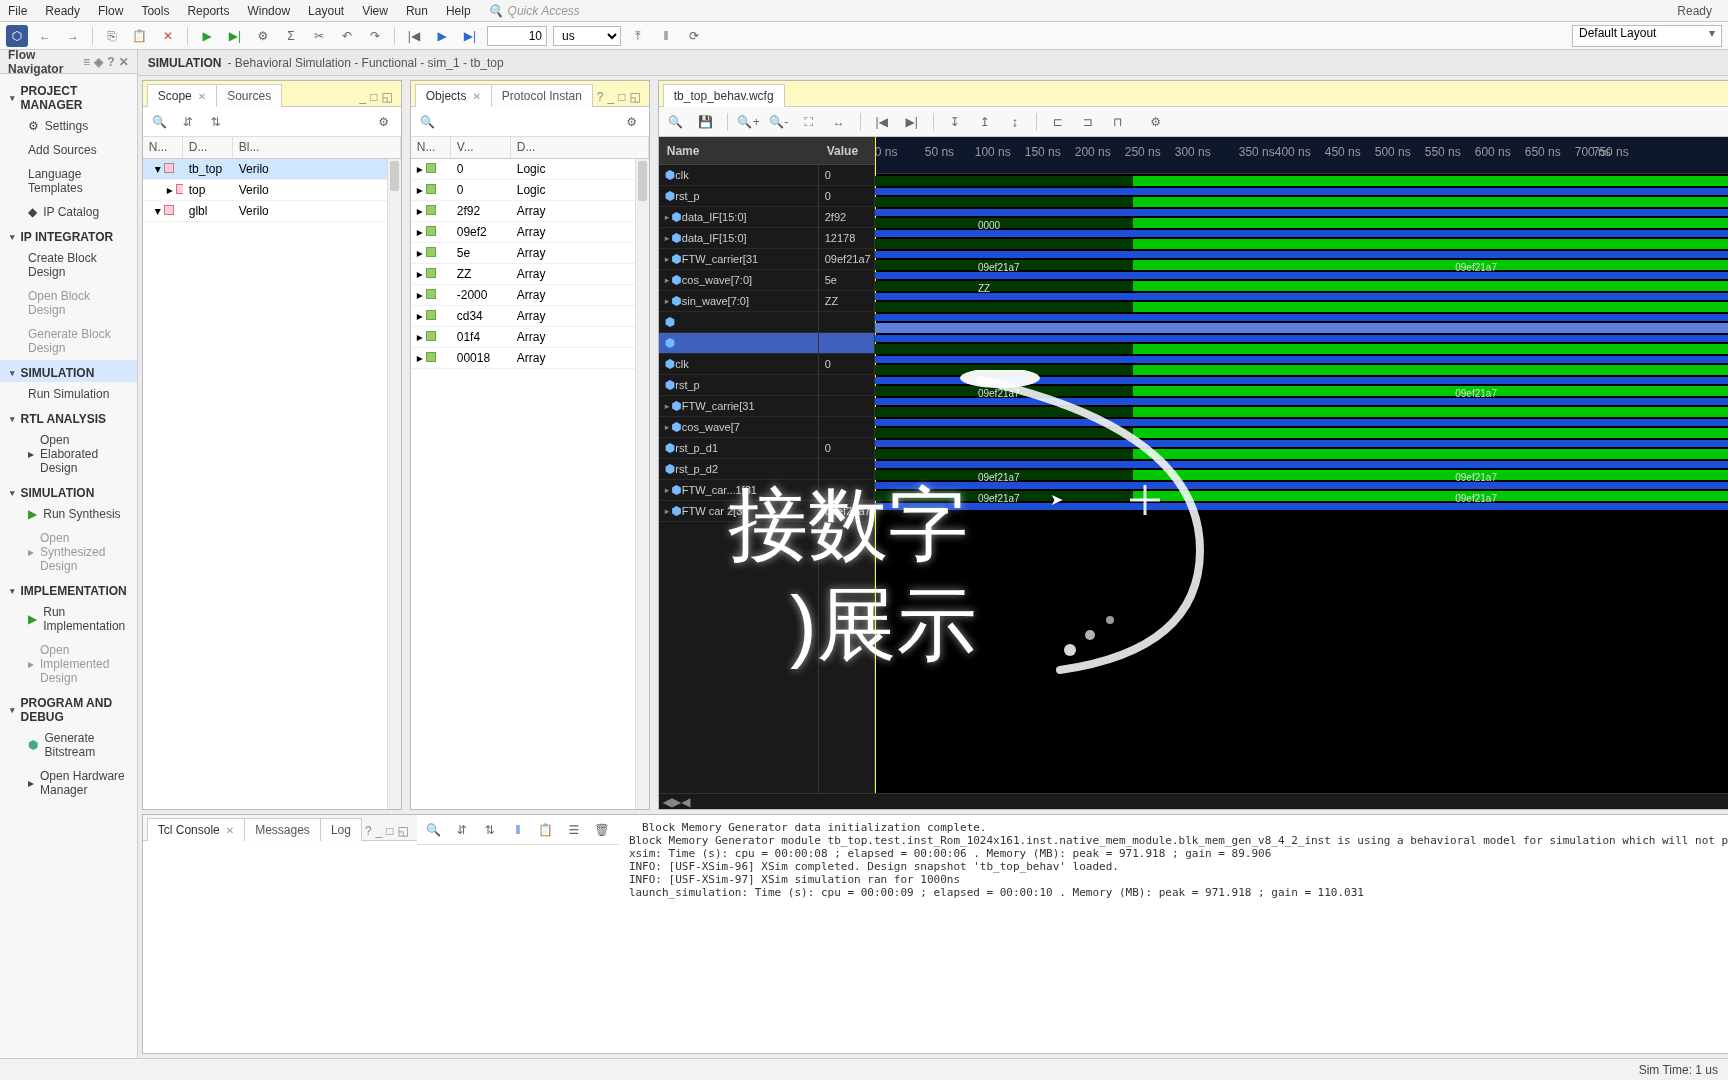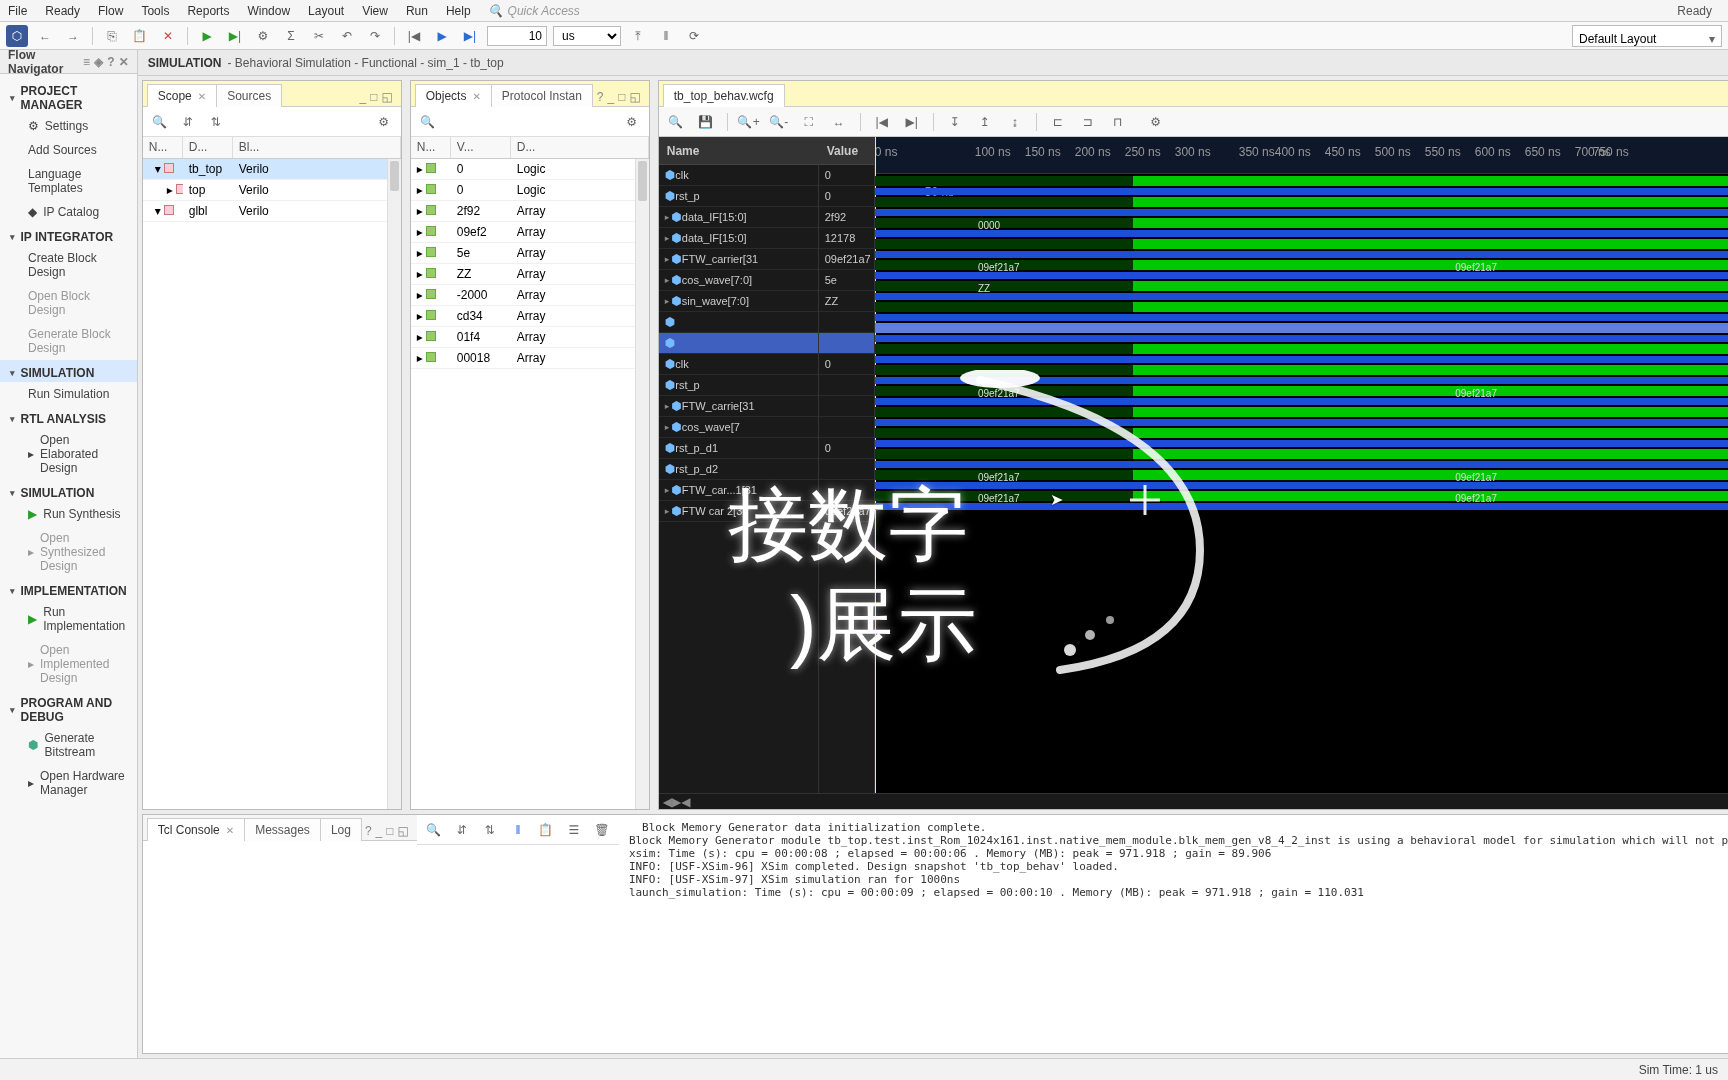--- a/index.html
+++ b/index.html
@@ -6,21 +6,21 @@
 body { background:#ececec; width:1728px; height:1080px; overflow:hidden; position:relative; }
 .menubar { height:22px; background:#f5f5f5; border-bottom:1px solid #ccc; display:flex; align-items:center; padding:0 8px; gap:18px; color:#333; }
 .menubar .spacer { flex:1; }
 .menubar .ready { color:#555; margin-right:8px; }
 .menubar .qa { color:#999; font-style:italic; display:flex; align-items:center; gap:4px; }
 .toolbar1 { height:28px; background:#f9f9f9; border-bottom:1px solid #ccc; display:flex; align-items:center; padding:0 6px; gap:6px; }
 .tbtn { width:22px; height:22px; display:flex; align-items:center; justify-content:center; color:#666; border-radius:2px; }
 .tsep { width:1px; height:18px; background:#ccc; margin:0 2px; }
 .tinput { width:60px; height:20px; border:1px solid #bbb; text-align:right; padding:0 4px; background:#fff; }
 .tselect { height:20px; border:1px solid #bbb; background:#fff; padding:0 4px; width:68px; }
-.layout-sel { margin-left:auto; height:22px; border:1px solid #bbb; background:#fff; padding:0 18px 0 6px; width:150px; position:relative; display:flex; align-items:flex-end; }
+.layout-sel { margin-left:auto; height:22px; border:1px solid #bbb; background:#fff; padding:0 18px 0 6px; width:150px; position:relative; display:flex; align-items:flex-start; }
 .layout-sel::after { content:"▾"; position:absolute; right:6px; color:#666; }
 .main { display:flex; height:calc(100% - 22px - 28px - 22px); }
 .flownav { width:200px; background:#f7f7f7; border-right:1px solid #ccc; display:flex; flex-direction:column; }
 .fn-header { height:24px; background:#eee; border-bottom:1px solid #ccc; display:flex; align-items:center; padding:0 8px; font-weight:bold; color:#444; }
 .fn-header .icons { margin-left:auto; display:flex; gap:4px; color:#888; }
 .fn-body { flex:1; overflow:auto; padding:4px 0; }
 .fn-section { padding:6px 10px 2px 10px; font-weight:bold; color:#333; display:flex; align-items:center; gap:6px; }
 .fn-section .caret { font-size:9px; color:#555; }
 .fn-item { padding:5px 10px 5px 28px; color:#444; display:flex; align-items:center; gap:6px; }
 .fn-item.dim { color:#999; }
@@ -441,21 +441,21 @@
                 <div class="wrow">0</div>
                 <div class="wrow"></div>
                 <div class="wrow"></div>
                 <div class="wrow">09ef21a7</div>
               </div>
           </div>
           <div class="wave-plot">
             <div class="timetag">1.000.000 ns</div>
             <div class="ruler" id="ruler">
                 <span style="left: 0px;">0 ns</span>
-                <span style="left: 50px; margin-top: 40px;">50 ns</span>
+                <span style="left: 50px;">50 ns</span>
                 <span style="left: 100px;">100 ns</span>
                 <span style="left: 150px;">150 ns</span>
                 <span style="left: 200px;">200 ns</span>
                 <span style="left: 250px;">250 ns</span>
                 <span style="left: 300px;">300 ns</span>
                 <span style="left: 364px;">350 ns</span>
                 <span style="left: 400px;">400 ns</span>
                 <span style="left: 450px;">450 ns</span>
                 <span style="left: 500px;">500 ns</span>
                 <span style="left: 550px;">550 ns</span>

